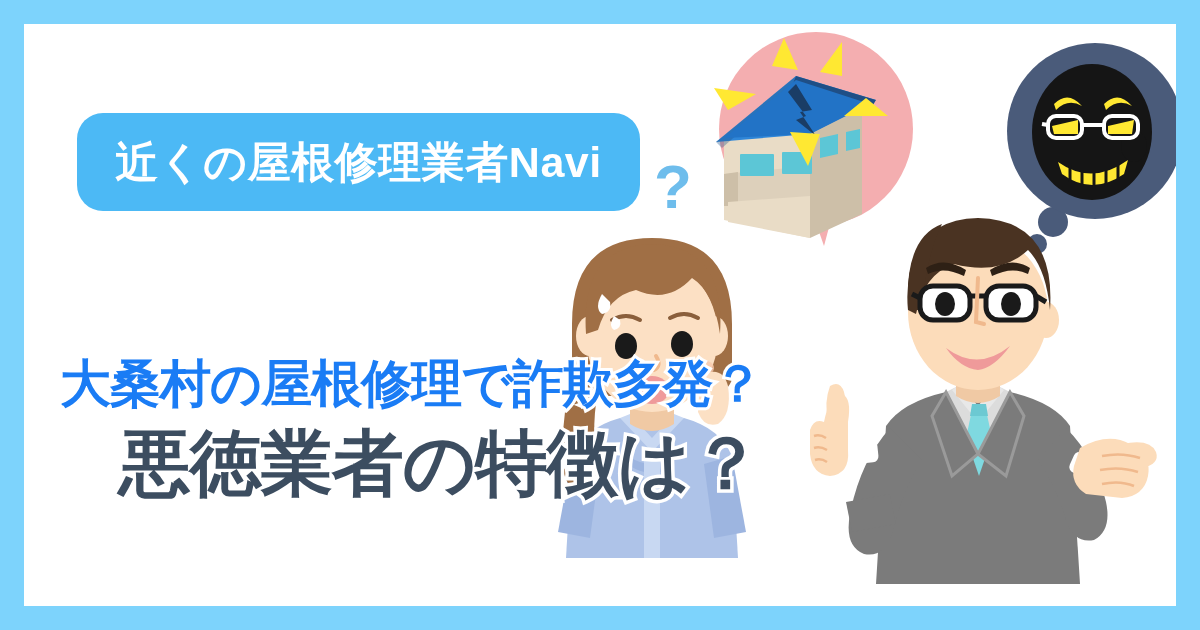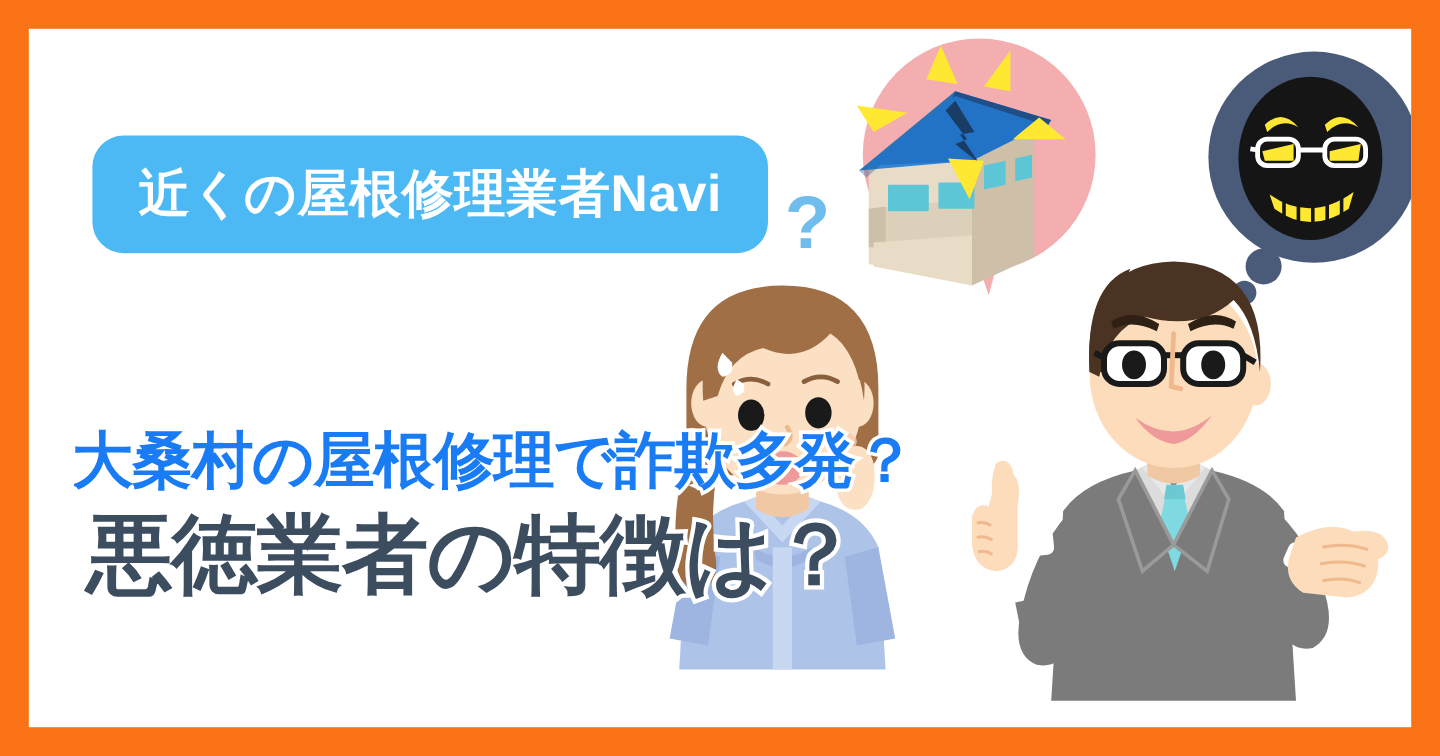--- a/index.html
+++ b/index.html
@@ -8,21 +8,21 @@
     background: #ffffff;
   }
   body {
     font-family: "Liberation Sans", "DejaVu Sans", sans-serif;
   }
 
   #canvas {
     position: relative;
     width: 1200px;
     height: 630px;
-    background: #f97316;
+    background: #7dd3fc;
     overflow: hidden;
     box-sizing: border-box;
   }
 
   
   #inner {
     position: absolute;
     left: 24px;
     top: 24px;
     width: 1152px;
@@ -86,20 +86,21 @@
   .headline-2 {
     color: #3c4d60;
     font-size: 72px;
     font-weight: bold;
     line-height: 1.05;
     letter-spacing: -1px;
     white-space: nowrap;
     -webkit-text-stroke: 7px #ffffff;
     paint-order: stroke fill;
     margin: 12px;
+    text-align: center;
   }
 
   
   .art {
     position: absolute;
     left: 0;
     top: 0;
     width: 1152px;
     height: 582px;
     pointer-events: none;

